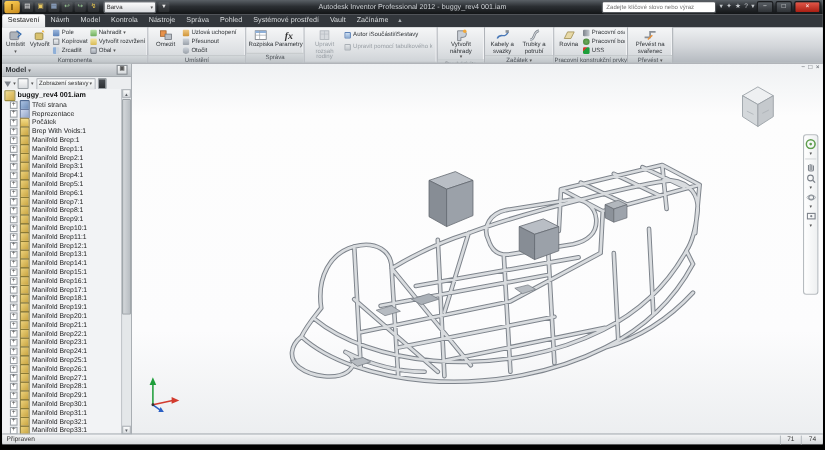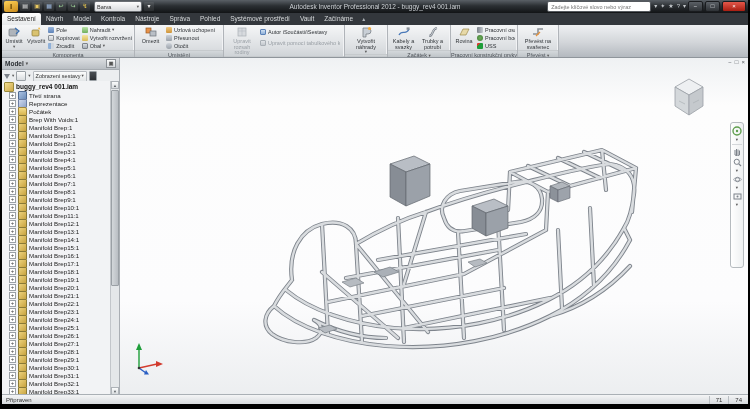--- a/index.html
+++ b/index.html
@@ -212,20 +212,38 @@
             </div>
           <div class="smallbtn">
               <span class="sicon" style="border-radius:50%;background:linear-gradient(#cdd3da,#9aa1a9);"></span>
               <span>Otočit</span>
             </div>
         </div>
       </div>
       <div class="rg-label"><span>Umístění</span></div>
     </div>
 
+    <div class="rgroup" style="width:52px">
+      <div class="rg-body">
+        <div class="bigbtn" style="width:24px">
+          <svg class="bicon" viewBox="0 0 12 12">
+              <rect x="1" y="2" width="10" height="8" fill="#fff" stroke="#6d737a" stroke-width="0.7"></rect>
+              <rect x="1" y="2" width="10" height="2" fill="#8fb0d8"></rect>
+              <line x1="1" y1="6" x2="11" y2="6" stroke="#9aa0a6" stroke-width="0.6"></line>
+              <line x1="5" y1="2" x2="5" y2="10" stroke="#9aa0a6" stroke-width="0.6"></line>
+            </svg>
+          <span class="lab">Rozpiska</span>
+        </div>
+        <div class="bigbtn" style="width:24px">
+          <span class="bicon fx">fx</span>
+          <span class="lab">Parametry</span>
+        </div>
+      </div>
+      <div class="rg-label"><span>Správa</span></div>
+    </div>
 
     <div class="rgroup" style="width:120px">
       <div class="rg-body">
         <div class="bigbtn dis" style="width:32px">
           <svg class="bicon" viewBox="0 0 12 12">
               <rect x="2" y="2" width="8" height="8" fill="#d7dade" stroke="#aab0b6" stroke-width="0.7"></rect>
               <line x1="2" y1="5" x2="10" y2="5" stroke="#b6bcc2" stroke-width="0.6"></line>
               <line x1="6" y1="2" x2="6" y2="10" stroke="#b6bcc2" stroke-width="0.6"></line>
             </svg>
           <span class="lab">Upravit rozsah rodiny</span>

